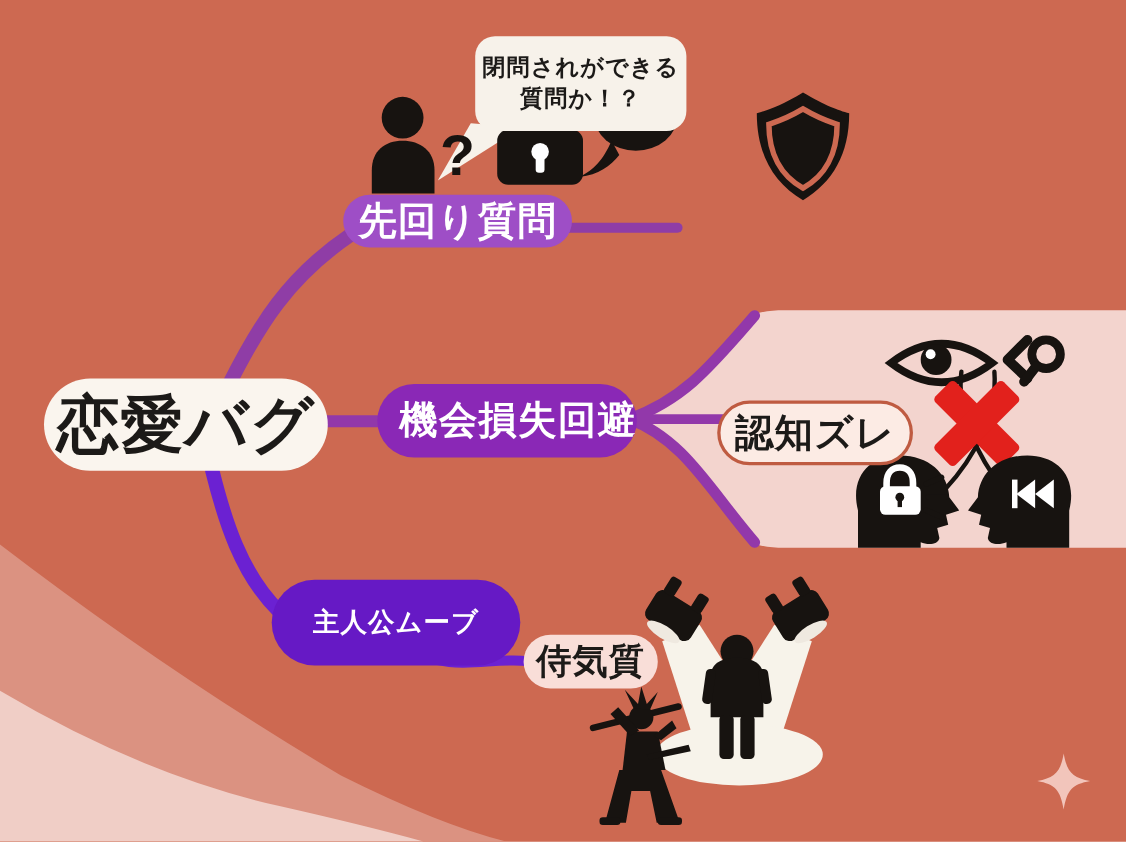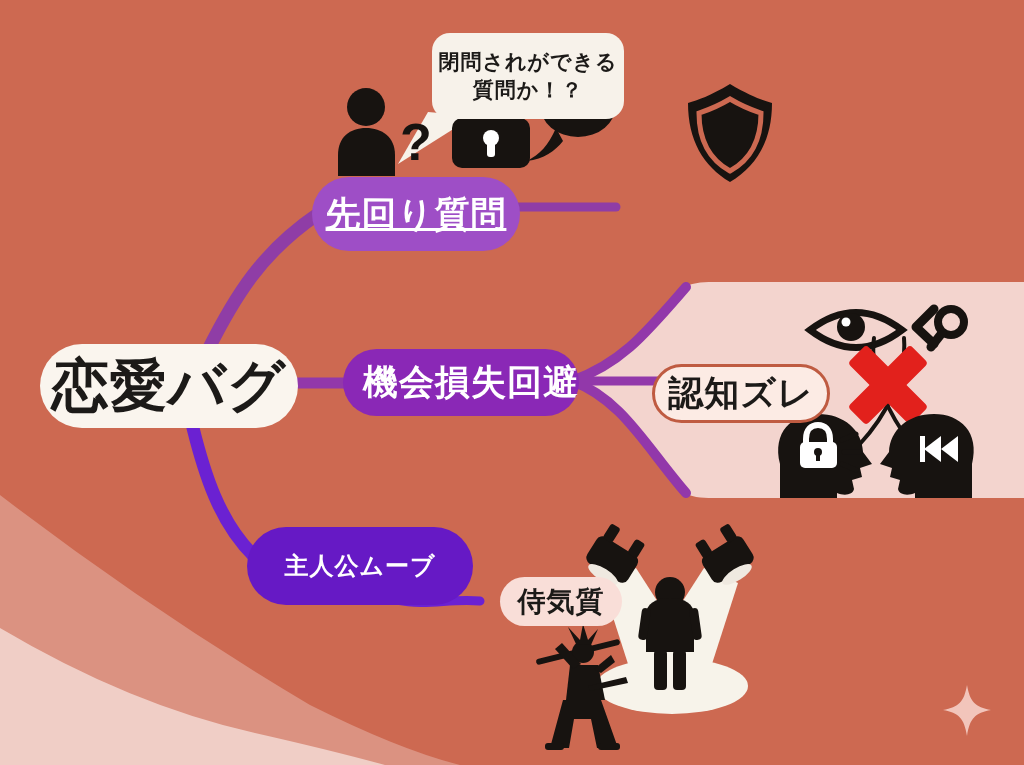--- a/index.html
+++ b/index.html
@@ -12,33 +12,33 @@
   }
   #bg-svg{position:absolute;left:0;top:0;z-index:1;}
   .pill{
     position:absolute;z-index:2;
     display:flex;align-items:center;justify-content:center;
     border-radius:999px;font-weight:bold;letter-spacing:1px;
     white-space:nowrap;
   }
   .pill-root{left:40px;top:344px;width:258px;height:84px;
     background:var(--node-root-fill);color:var(--text-dark);font-size:57px;}
-  .pill-anticipatory{left:312px;top:177px;width:208px;height:74px;
-    background:var(--node-top-fill);color:var(--text-light);font-size:35px;text-decoration:underline;}
+  .pill-anticipatory{left:312px;top:177px;width:208px;height:48px;
+    background:var(--node-top-fill);color:var(--text-light);font-size:35px;}
   .pill-defense{left:608px;top:180px;width:170px;height:55px;
     background:var(--node-defense-fill);color:var(--text-dark);font-size:33px;}
   .pill-opportunity{left:343px;top:349px;width:236px;height:67px;
     background:var(--node-middle-fill);color:var(--text-light);font-size:35px;justify-content:flex-end;}
   .pill-cognition{left:652px;top:364px;width:178px;height:59px;
     background:var(--node-cognition-fill);color:var(--text-dark);font-size:35px;
     border:3px solid var(--node-cognition-border);box-sizing:border-box;}
   .pill-protagonist{left:247px;top:527px;width:226px;height:78px;
     background:var(--node-bottom-fill);color:var(--text-light);font-size:24px;}
-  .pill-samurai{left:500px;top:577px;width:122px;height:49px;
-    background:var(--node-samurai-fill);color:var(--text-dark);font-size:28px;}
+  .pill-samurai{left:476px;top:577px;width:122px;height:49px;
+    background:var(--node-samurai-fill);color:var(--text-dark);font-size:32px;}
   .speech-bubble{
     position:absolute;z-index:2;left:396px;top:33px;width:192px;height:86px;
     background:var(--bubble-fill);border-radius:18px;
     display:flex;flex-direction:column;align-items:center;justify-content:center;
     color:var(--text-dark);font-weight:bold;font-size:21px;line-height:1.35;
     text-align:center;letter-spacing:1px;margin-left:36px;
   }
   .question-glyph{
     position:absolute;z-index:2;left:400px;top:112px;
     color:var(--icon-black);font-weight:bold;font-size:52px;

